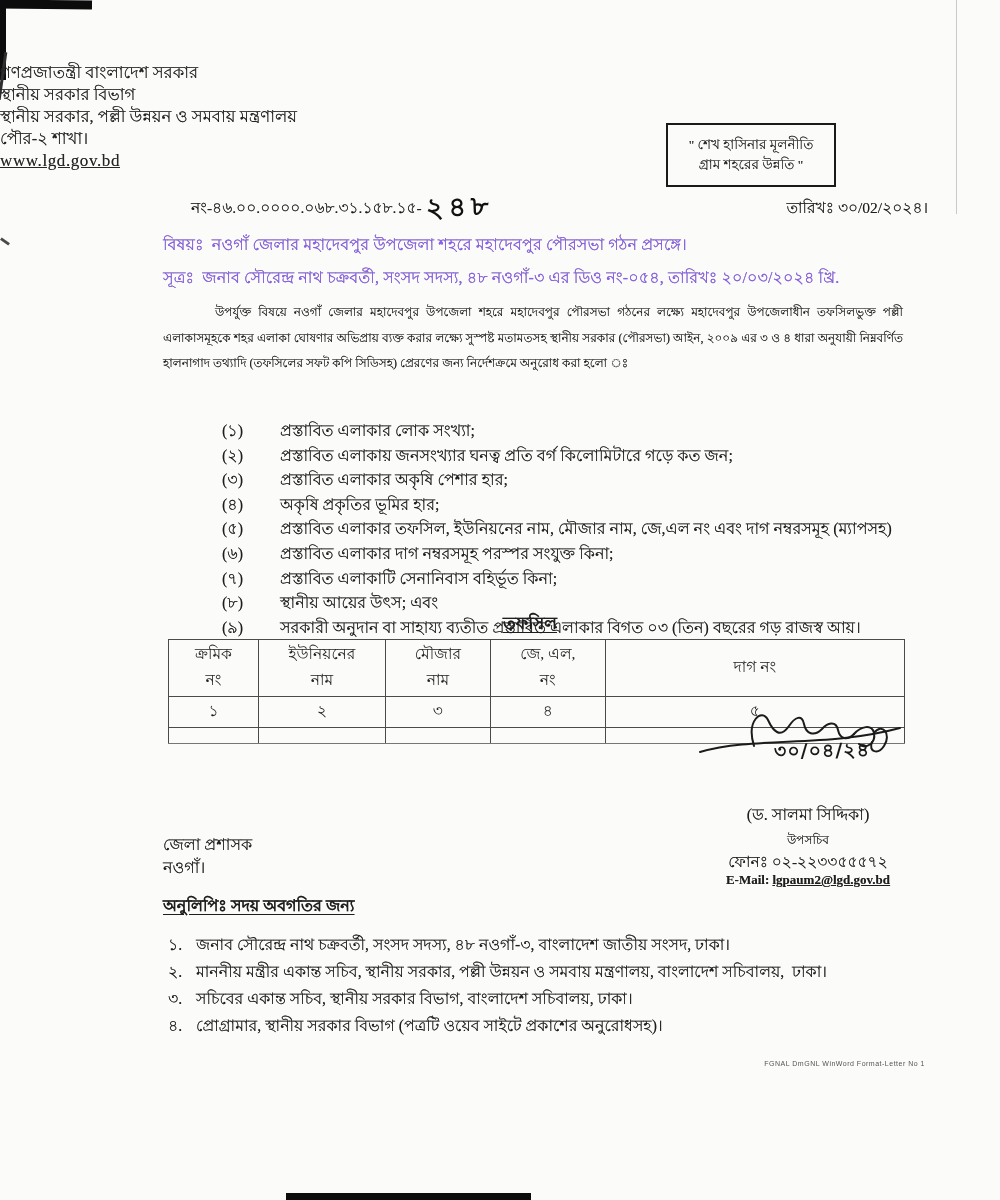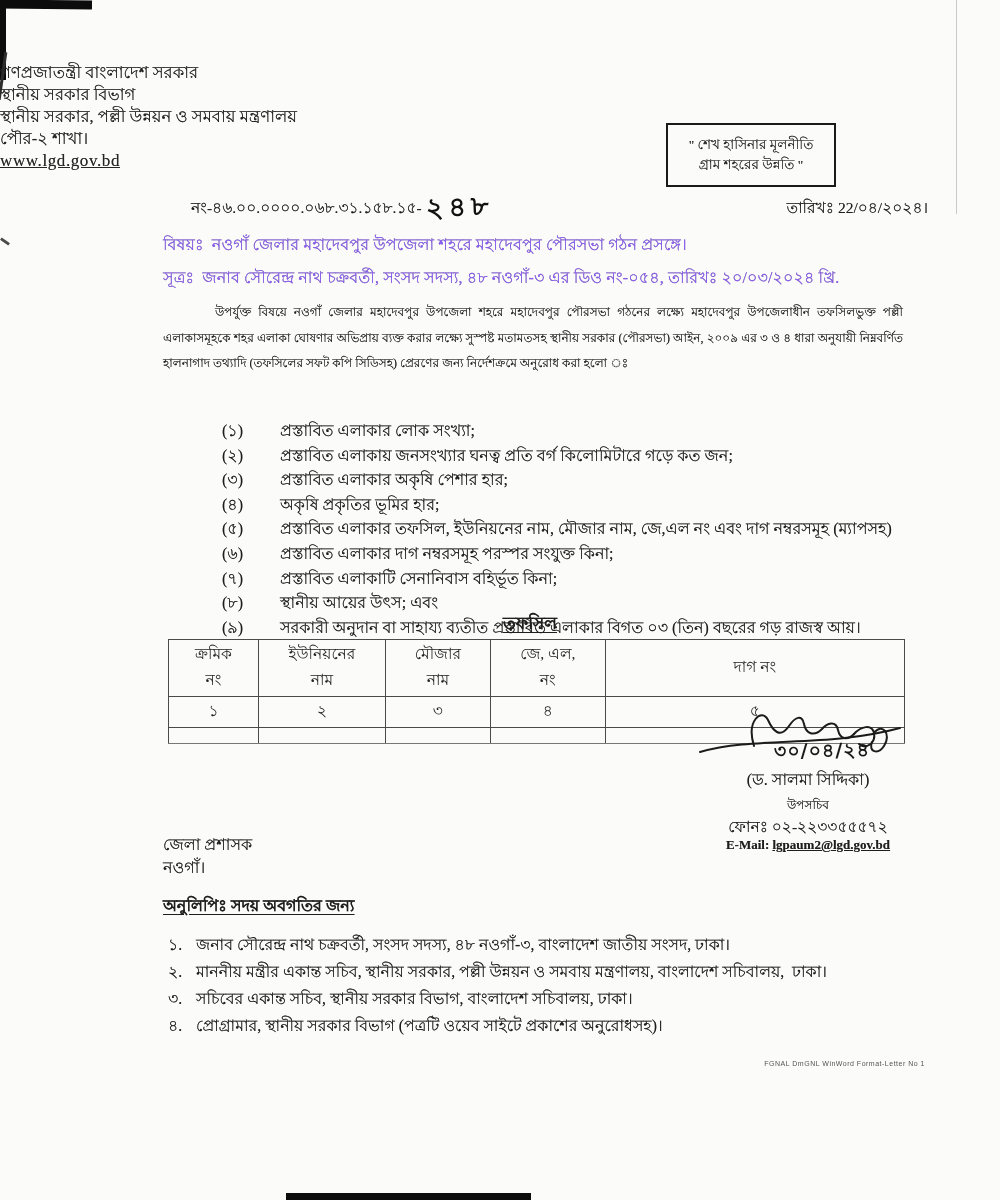--- a/index.html
+++ b/index.html
@@ -42,21 +42,21 @@
   table.sched{position:absolute;left:168px;top:639px;width:737px;border-collapse:collapse;
     font-size:15.5px;color:#222;}
   table.sched td,table.sched th{border:1.4px solid #4a4a4a;text-align:center;
     font-weight:normal;padding:2px 20px;height:24px;}
   table.sched tr.empty td{height:11px;border-bottom-color:#777;}
   
   .sigblock{left:688px;top:700px;width:240px;text-align:center;}
   .sig-svg{position:absolute;left:8px;top:6px;}
   .sig-date{position:absolute;left:86px;top:36px;font-weight:bold;font-size:19px;
     transform:rotate(-1deg);letter-spacing:1px;font-family:"DejaVu Sans",sans-serif;color:#181818;}
-  .sig-name{margin-top:67px;font-size:16px;}
+  .sig-name{margin-top:102px;font-size:16px;}
   .sig-desig{font-size:12px;line-height:22px;}
   .sig-phone{font-size:15.5px;line-height:21px;}
   .sig-email{font-size:13px;font-weight:bold;}
   .sig-email .addr{text-decoration:underline;}
   .addressee{left:163px;top:833px;font-size:16px;line-height:23px;}
   .copy-head{left:163px;top:893px;font-size:16px;font-weight:bold;text-decoration:underline;
     text-underline-offset:3px;}
   .copies{left:168px;top:931px;width:760px;}
   .copy-row{display:flex;line-height:27px;font-size:15.8px;}
   .copy-no{width:28px;flex:none;}
@@ -91,21 +91,21 @@
 </div>
 
 <div class="abs slogan soft">
   <div>" শেখ হাসিনার মূলনীতি</div>
   <div>গ্রাম শহরের উন্নতি "</div>
 </div>
 
 <div class="abs memo-row">
   <span class="memo-no soft">নং-৪৬.০০.০০০০.০৬৮.৩১.১৫৮.১৫-</span>
   <span class="memo-hand">২৪৮</span>
-  <span class="memo-date soft">তারিখঃ 22/০৪/২০২৪।</span>
+  <span class="memo-date soft">তারিখঃ ৩০/02/২০২৪।</span>
 </div>
 
 <div class="abs subject doc-text line soft">বিষয়ঃ  নওগাঁ জেলার মহাদেবপুর উপজেলা শহরে মহাদেবপুর পৌরসভা গঠন প্রসঙ্গে।</div>
 <div class="abs reference doc-text line soft">সূত্রঃ  জনাব সৌরেন্দ্র নাথ চক্রবর্তী, সংসদ সদস্য, ৪৮ নওগাঁ-৩ এর ডিও নং-০৫৪, তারিখঃ ২০/০৩/২০২৪ খ্রি.</div>
 
 <div class="abs bodypara soft">উপর্যুক্ত বিষয়ে নওগাঁ জেলার মহাদেবপুর উপজেলা শহরে মহাদেবপুর পৌরসভা গঠনের লক্ষ্যে মহাদেবপুর উপজেলাধীন তফসিলভুক্ত পল্লী এলাকাসমূহকে শহর এলাকা ঘোষণার অভিপ্রায় ব্যক্ত করার লক্ষ্যে সুস্পষ্ট মতামতসহ স্থানীয় সরকার (পৌরসভা) আইন, ২০০৯ এর ৩ ও ৪ ধারা অনুযায়ী নিম্নবর্ণিত হালনাগাদ তথ্যাদি (তফসিলের সফট কপি সিডিসহ) প্রেরণের জন্য নির্দেশক্রমে অনুরোধ করা হলো ঃ</div>
 
 <div class="abs req soft">
   <div class="req-row">
       <span class="req-no">(১)</span>

